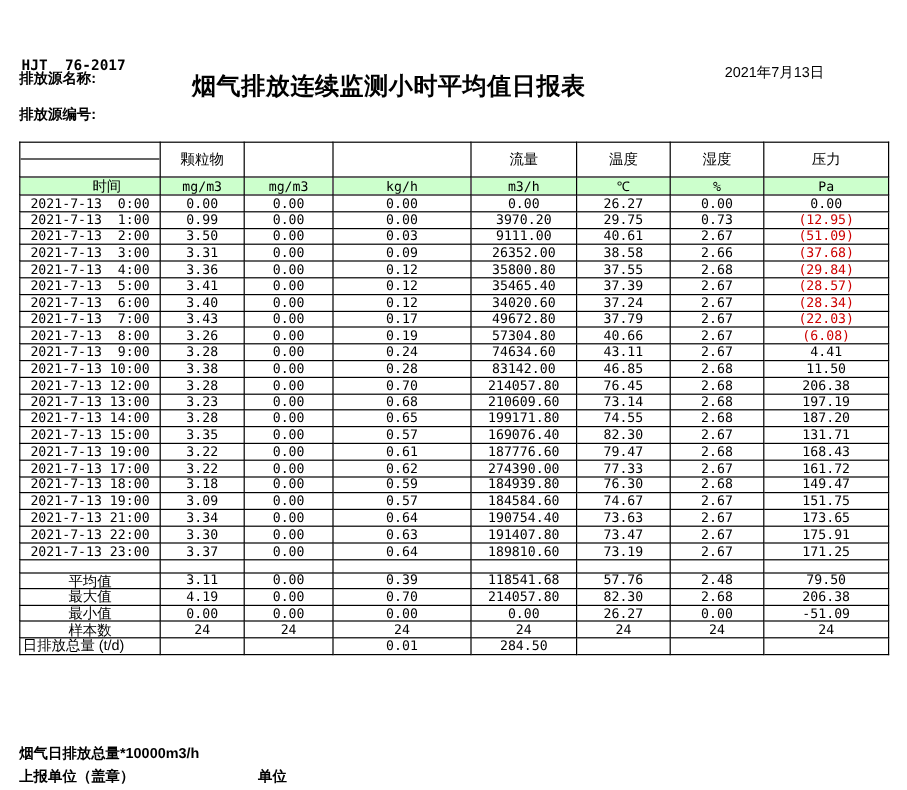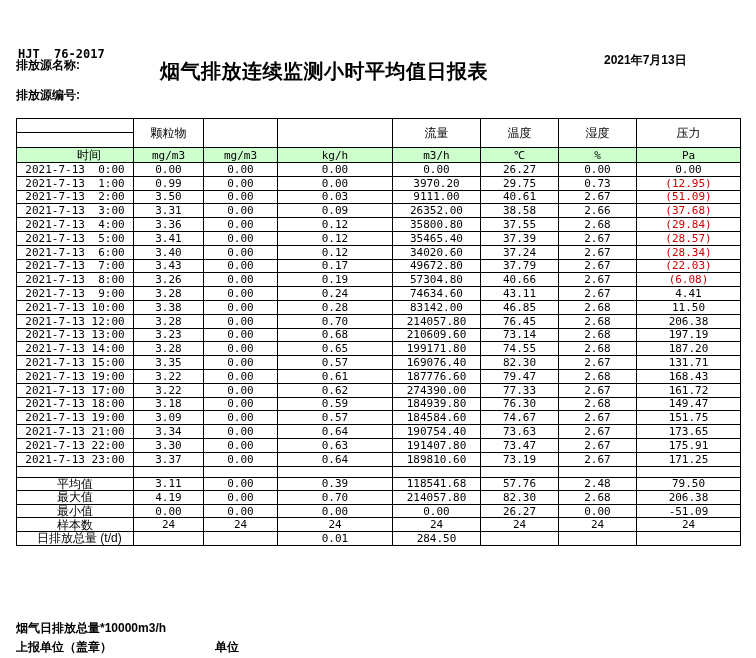--- a/index.html
+++ b/index.html
@@ -2,21 +2,21 @@
 <html style="--green: #ccffcc; --red: #cc0000;"><head>
 <meta charset="utf-8">
 <style>
   :root { --green:#ccffcc; --red:#cc0000; }
   * { box-sizing: border-box; margin: 0; padding: 0; }
   html,body { background:#fff; }
   body {
     width:756px; height:658px; position:relative; overflow:hidden;
     font-family:"Liberation Sans", sans-serif; color:#000;
   }
-  .abs { position:absolute;font-weight:bold; }
+  .abs { position:absolute; }
   .standard {
     left:18px; top:7px; font:bold 12px/1.2 "DejaVu Sans Mono", monospace;
     white-space:pre;
     margin-top:40px;
   }
   .title { left:160px; top:31px; font-weight:bold; font-size:20px; letter-spacing:0.5px;margin-top:27px; }
   .date  { left:604px; top:52px; font-size:12px; }
   .src-label { left:16px; font-weight:bold; font-size:12px; }
   .src-name { top:57px; }
   .src-code { top:87px; }
@@ -39,21 +39,21 @@
   }
   tr.unit-row th.time-head { font:12px/1 "Liberation Sans", sans-serif;padding-left:28px; }
   tr.data-row    { height:13.8px; }
   tr.empty-row   { height:11px; }
   tr.summary-row { height:13.6px; }
   td.num, td.time-cell {
     font:11px/1 "DejaVu Sans Mono", monospace; white-space:pre;
   }
   td.neg { color:var(--red); }
   td.sum-label { font-size:12px; font-family:"Liberation Sans", sans-serif; }
-  td.sum-label.left { text-align:left; padding-left:20px; }
+  td.sum-label.left { text-align:left; padding-left:2px; }
 
   .foot-note { left:16px; top:620px; font-weight:bold; font-size:12px; }
   .foot-report-unit { left:16px; top:639px; font-weight:bold; font-size:12px; }
   .foot-unit { left:215px; top:639px; font-weight:bold; font-size:12px; }
 </style>
 </head>
 <body>
 
 <div class="abs standard">HJT  76-2017</div>
 <div class="abs title">烟气排放连续监测小时平均值日报表</div>

